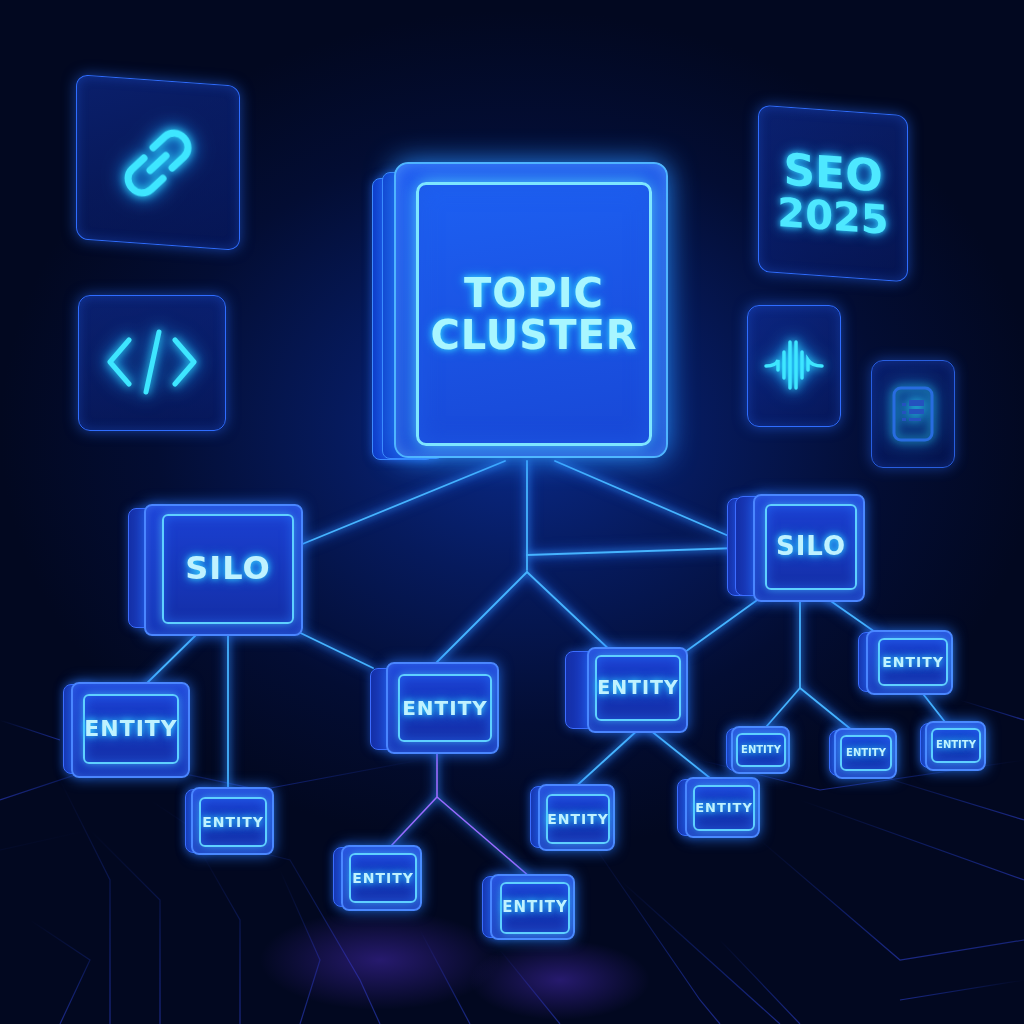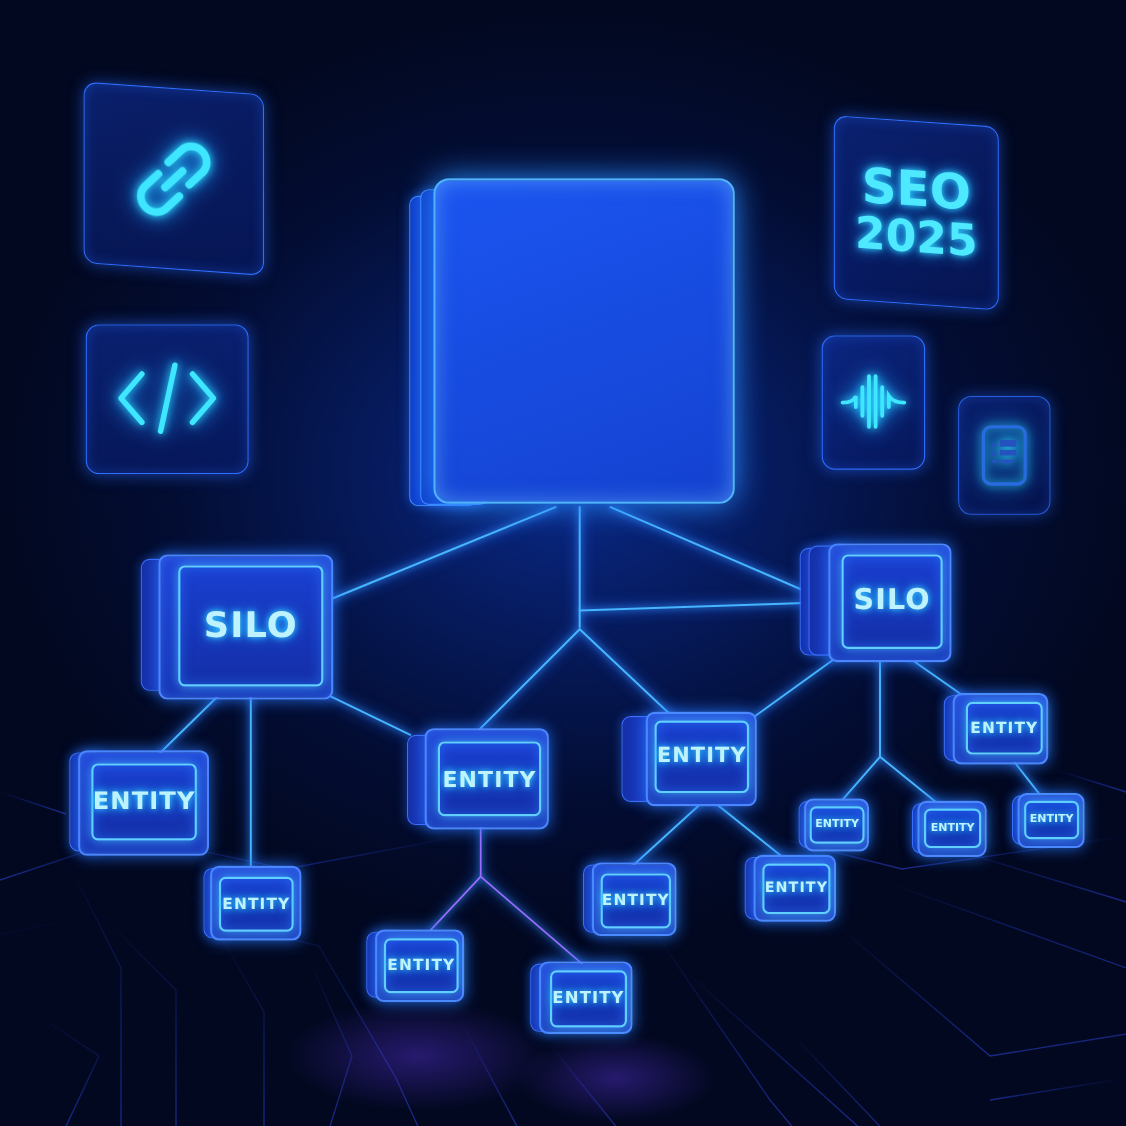--- a/index.html
+++ b/index.html
@@ -188,20 +188,26 @@
       <rect x="11" y="33" width="4" height="3"></rect>
         <rect x="18" y="33" width="12" height="3"></rect>
     </g>
   </svg>
 </div>
 
 <div class="node" id="topic" style="left:372px;top:160px;width:295px;height:300px;">
   <div class="side" style="left:0;top:18px;width:60px;height:280px;"></div>
   <div class="side" style="left:10px;top:12px;width:60px;height:285px;"></div>
   <div class="face" style="left:22px;top:2px;width:270px;height:292px;"></div>
+  <div class="inner" style="left:44px;top:22px;width:230px;height:258px;">
+    <div class="label" style="font-size:40px;color:#a8f6ff;">
+      <div>TOPIC</div>
+      <div>CLUSTER</div>
+    </div>
+  </div>
 </div>
 
 <div class="node" style="left:128px;top:502px;width:172px;height:132px;">
   <div class="side" style="left:0;top:6px;width:40px;height:118px;"></div>
   <div class="face" style="left:16px;top:2px;width:155px;height:128px;"></div>
   <div class="inner" style="left:34px;top:12px;width:128px;height:106px;">
     <span class="label" style="font-size:32px;">SILO</span>
   </div>
 </div>
 

